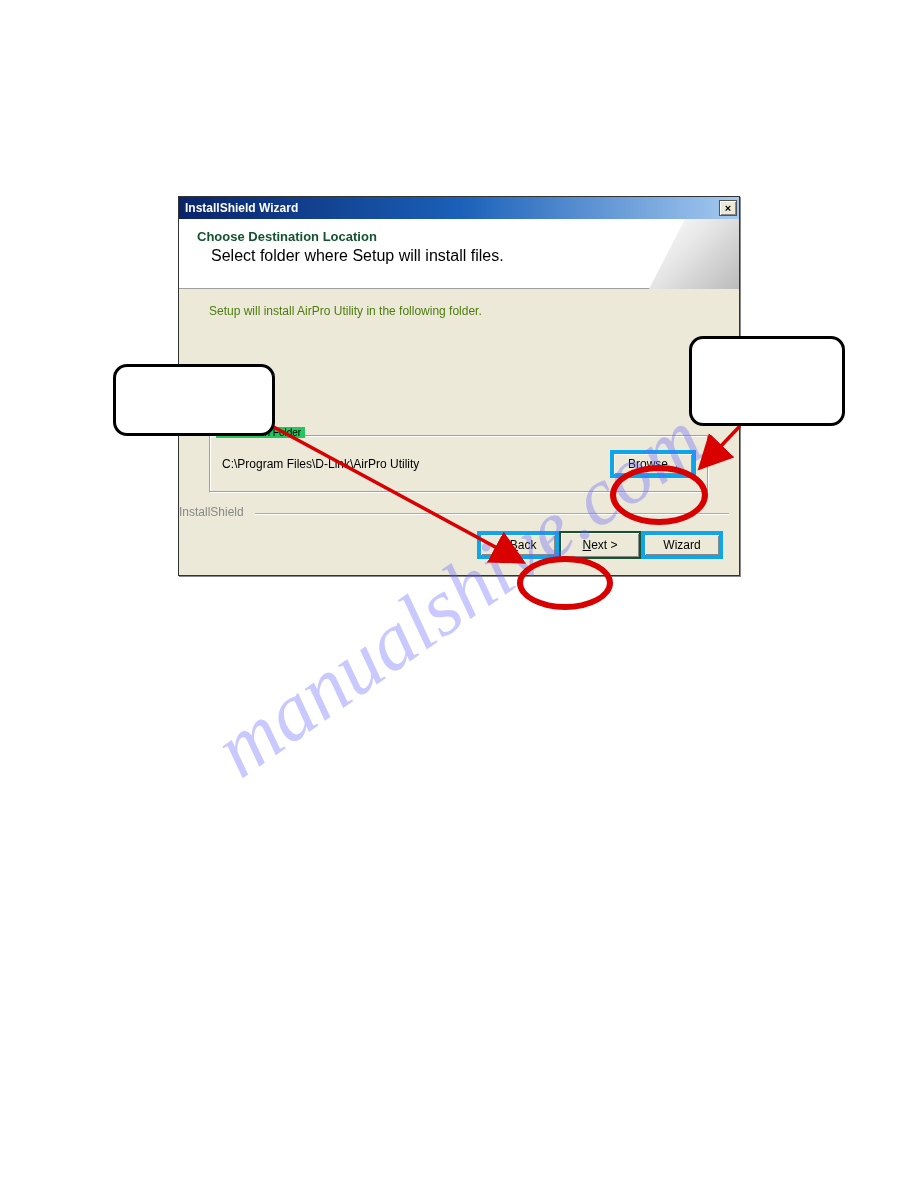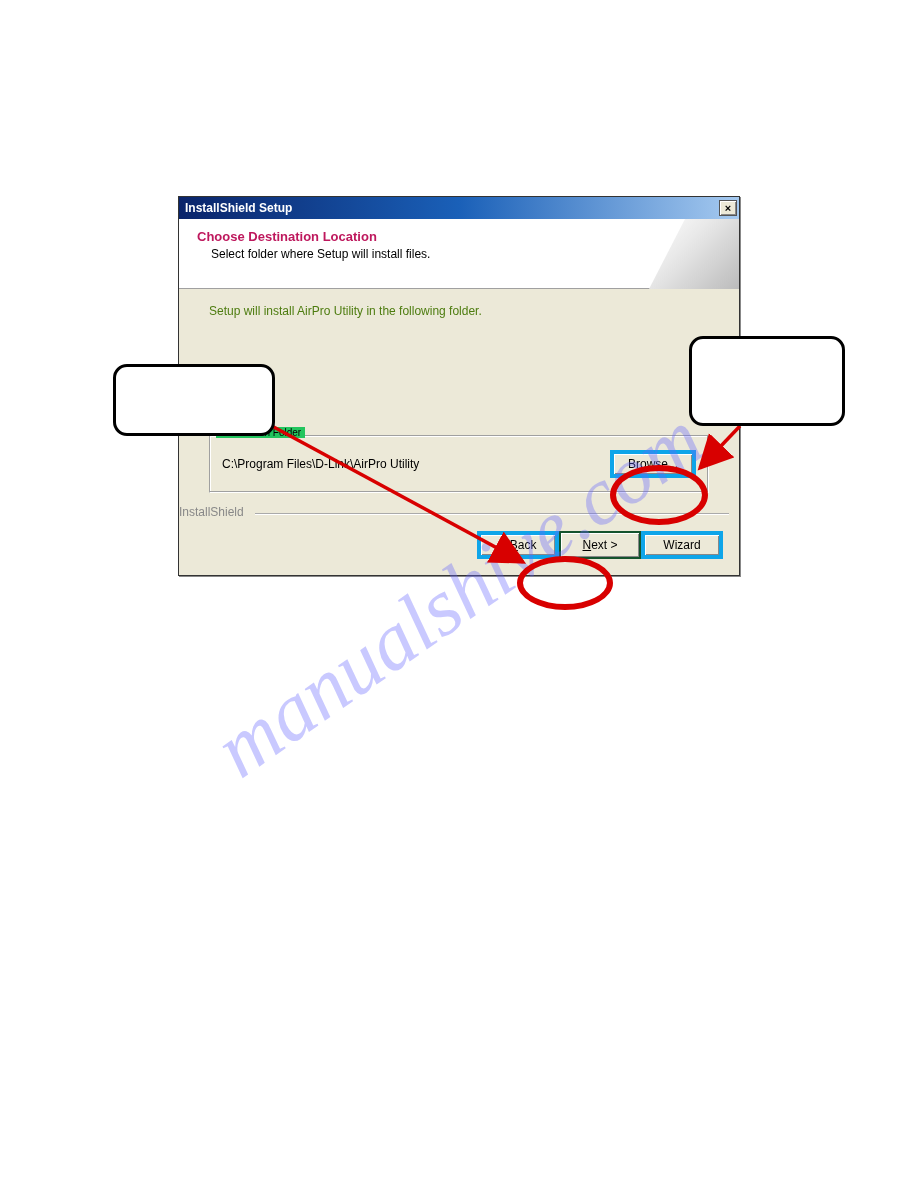--- a/index.html
+++ b/index.html
@@ -71,25 +71,25 @@
   .header {
     background: #ffffff;
     padding: 10px 18px 14px 18px;
     position: relative;
     border-bottom: 1px solid #a0a0a0;
     height: 70px;
   }
   .header-title {
     font-weight: bold;
     font-size: 13px;
-    color: #be185d;
+    color: #14532d;
     margin-bottom: 3px;
   }
   .header-sub {
-    font-size: 12px;
+    font-size: 16px;
     color: #000;
     padding-left: 14px;
   }
   .header-curl {
     position: absolute;
     right: 0;
     top: 0;
     width: 90px;
     height: 70px;
     background: linear-gradient(135deg, #fff 0%, #e8e8e8 40%, #bbb 100%);
@@ -207,21 +207,21 @@
   }
 </style>
 </head>
 <body>
 
 <div class="watermark">manualshive.com</div>
 
 <div class="dialog">
 
   <div class="titlebar">
-    <span>InstallShield Setup</span>
+    <span>InstallShield Wizard</span>
     <div class="close-btn">
       <span>×</span>
     </div>
   </div>
 
   <div class="header">
     <div class="header-title">Choose Destination Location</div>
     <div class="header-sub">Select folder where Setup will install files.</div>
     <div class="header-curl"></div>
   </div>

